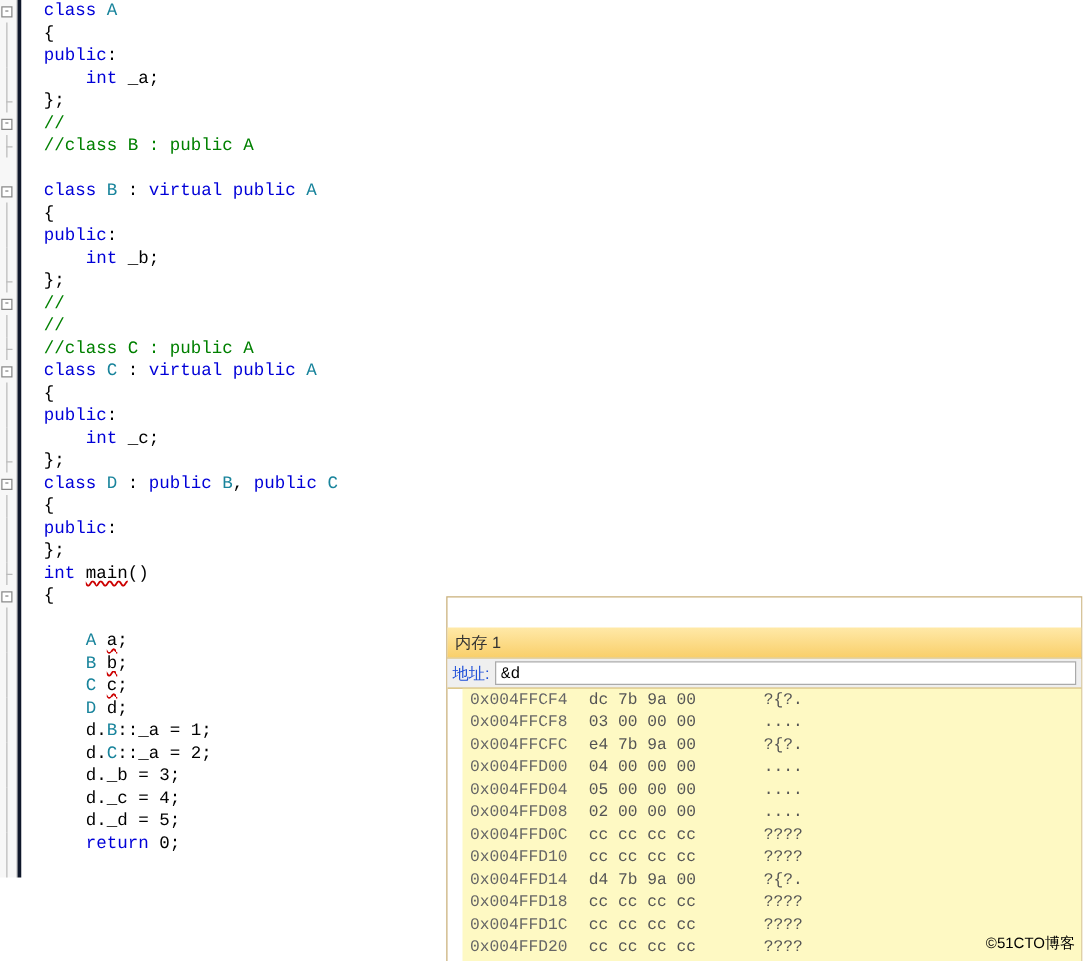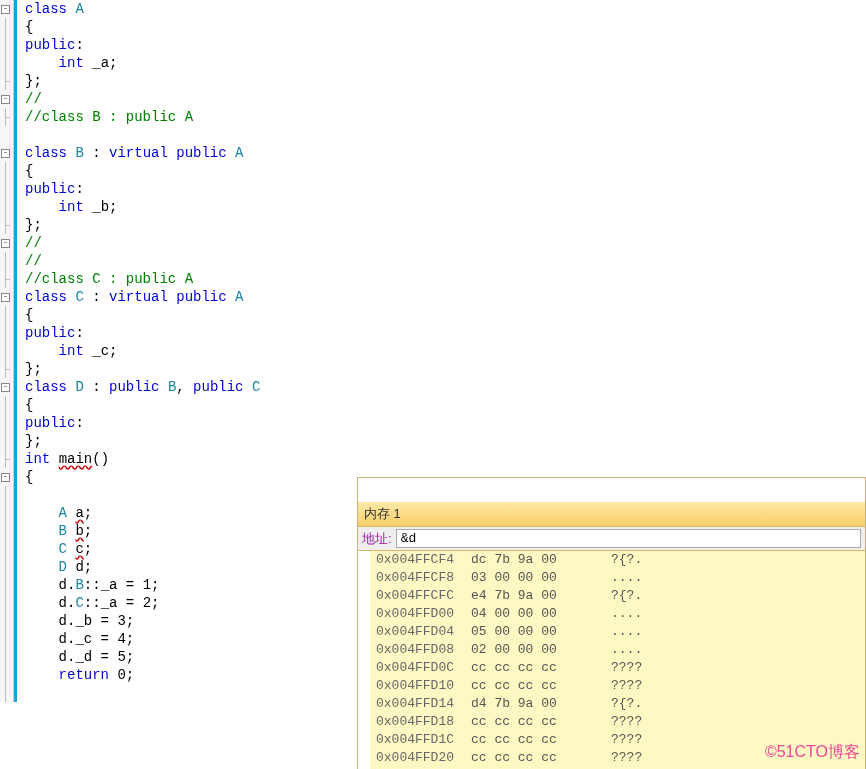--- a/index.html
+++ b/index.html
@@ -54,22 +54,22 @@
   }
   .fold-end::after {
     content: "";
     position: absolute;
     left: 5px; bottom: 8px;
     width: 5px; height: 1px;
     background: #bbb;
   }
   .code {
     flex: 1;
-    border-left: 3px solid #0ea5e9;
-    padding-left: 8px;
+    border-left: 3px solid #0f172a;
+    padding-left: 18px;
   }
   .line {
     height: 18px;
     line-height: 18px;
     white-space: pre;
   }
   .kw { color: #0000d8; }
   .typecolor { color:#19849c;}
   .com { color: #008000; }
   .squiggle {
@@ -99,21 +99,21 @@
   .mem-addr-row {
     display: flex;
     align-items: center;
     background: #efefef;
     border-bottom: 1px solid #d6b96a;
     padding: 2px 4px;
     font-family: Tahoma, sans-serif;
     font-size: 13px;
   }
   .mem-addr-label {
-    color: #a21caf;
+    color: #1d4ed8;
     margin-right: 4px;
   }
   .mem-addr-input {
     flex: 1;
     border: 1px solid #aaa;
     background: #fff;
     padding: 1px 4px;
     font-family: "Courier New", monospace;
     font-size: 13px;
   }
@@ -128,23 +128,23 @@
     padding: 0 6px;
     color: #555;
   }
   .mem-addr { width: 95px; color: #666; }
   .mem-hex { width: 140px; color: #555; }
   .mem-ascii { color: #555; }
   .watermark {
     position: absolute;
     right: 6px;
     bottom: 6px;
-    color: #ec4899;
+    color: #000000;
     font-family: sans-serif;
-    font-size: 16px;
+    font-size: 12px;
   }
 </style>
 </head>
 <body>
 
 <div class="editor">
   <div class="gutter" id="gutter">
       <div class="fold">
         <div class="fold-box">-</div>
       </div>

